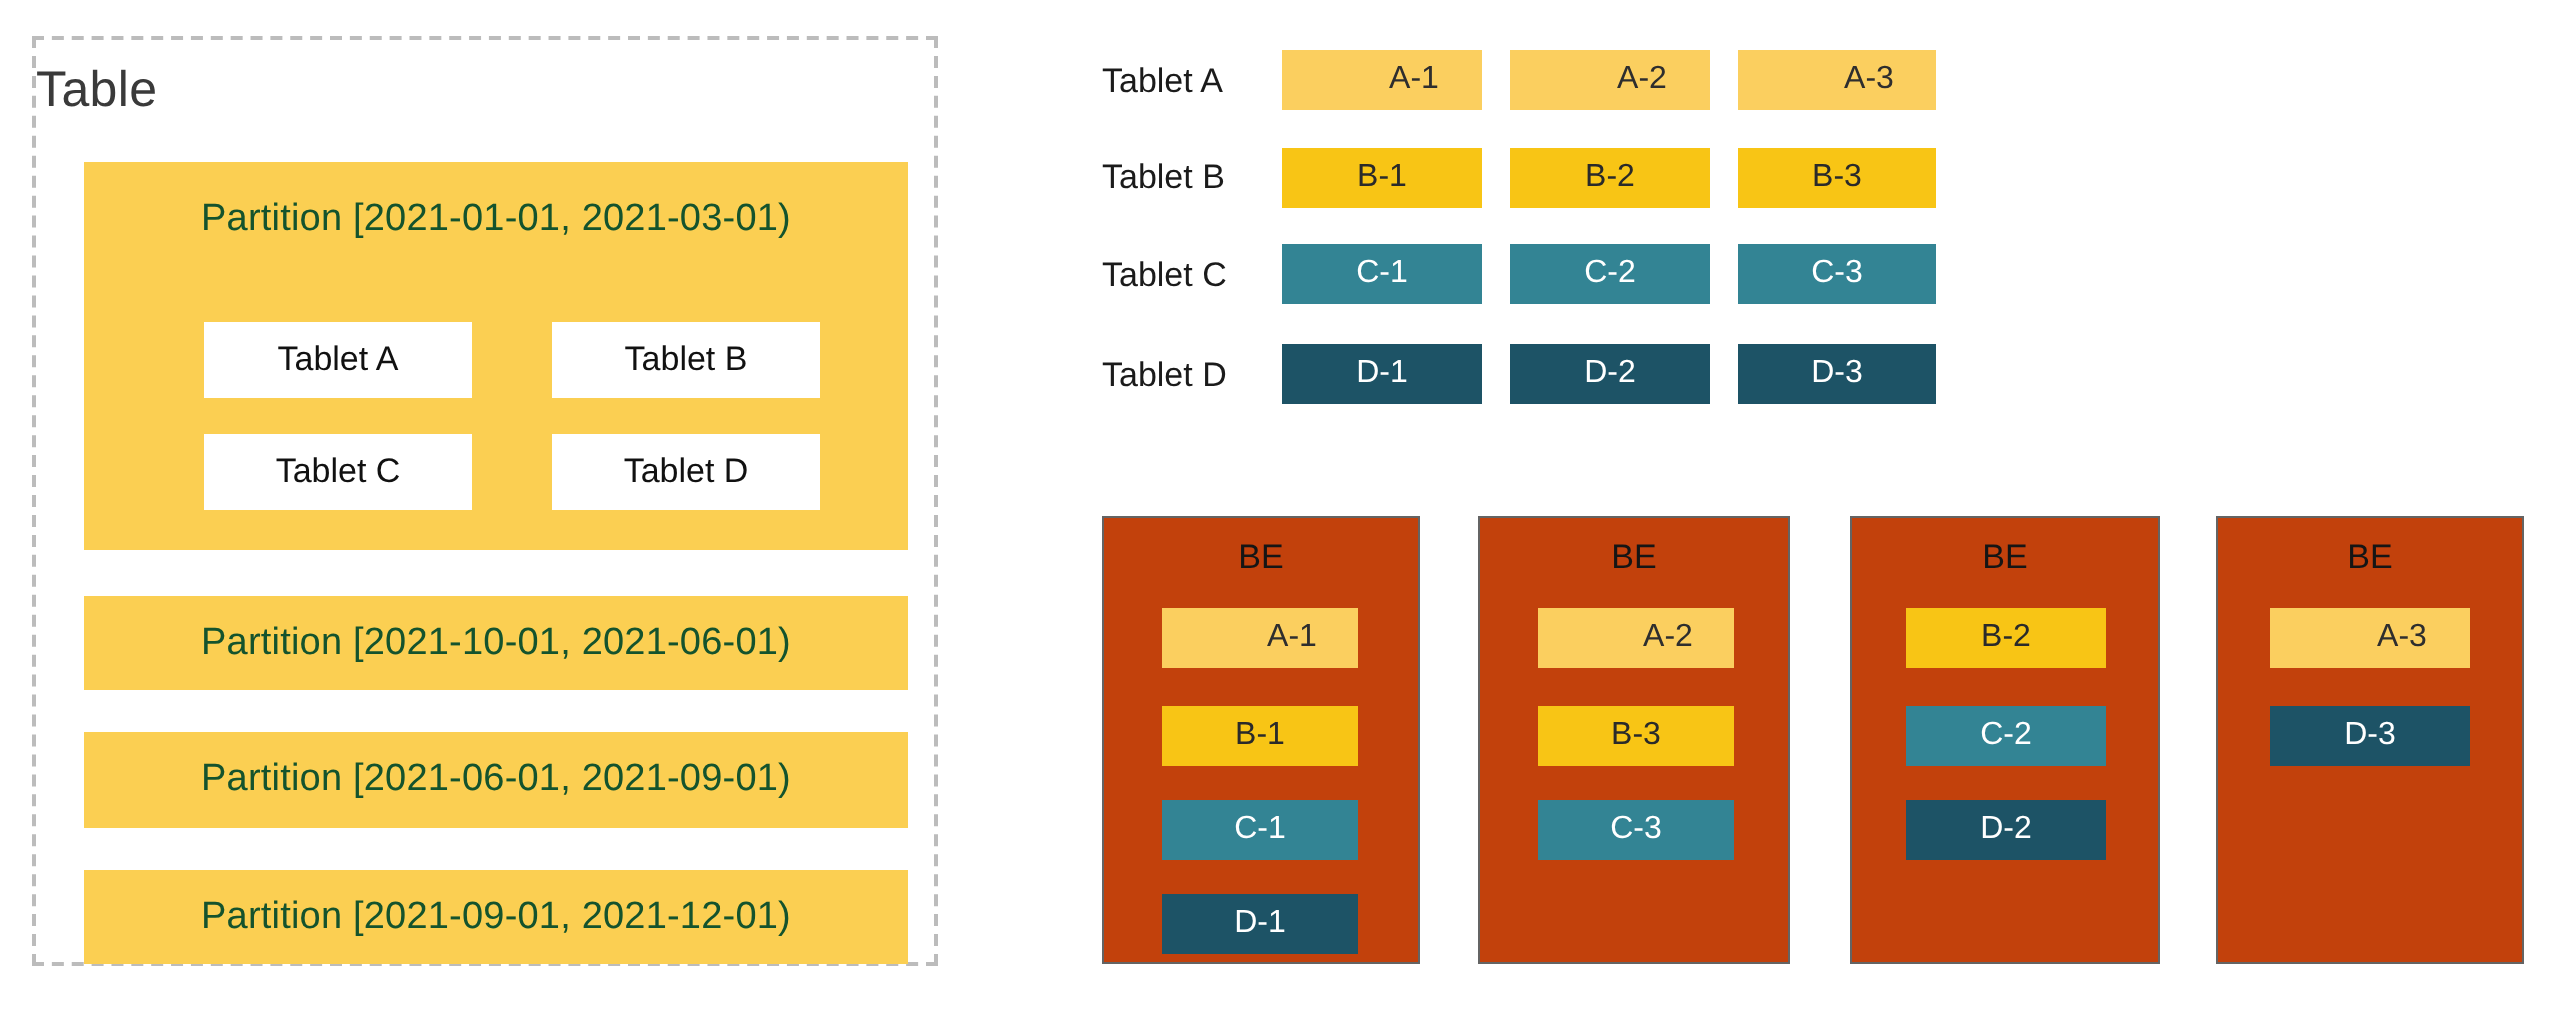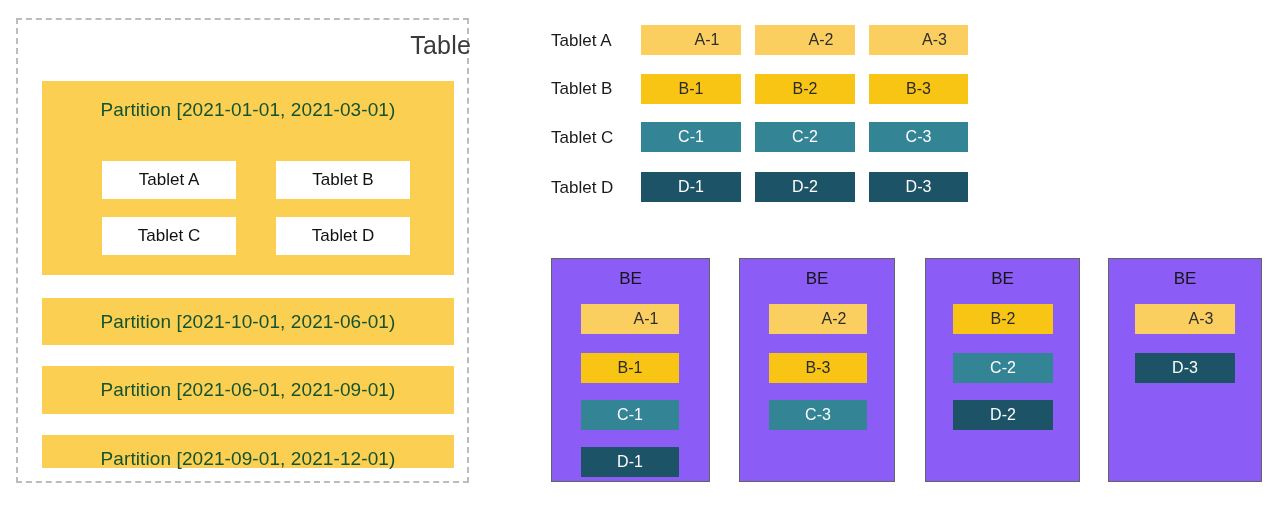--- a/index.html
+++ b/index.html
@@ -31,21 +31,21 @@
     height: 465px;
     border: 2px dashed #bcbcbc;
     box-sizing: border-box;
     background: #ffffff;
   }
   #table-title {
     position: absolute;
     left: 0;
     top: 11px;
     width: 453px;
-    text-align: right;
+    text-align: left;
     font-size: 25px;
     color: #3a3a3a;
     letter-spacing: .2px;
   }
   .partition {
     position: absolute;
     background: #fbcf52;
     box-sizing: border-box;
   }
   .partition-label {
@@ -59,21 +59,21 @@
   }
   #partition-0 {
     left: 24px;
     top: 61px;
     width: 412px;
     height: 194px;
   }
   #partition-0 .partition-label { top: 18px; }
   #partition-1 { left: 24px; top: 278px; width: 412px; height: 47px; }
   #partition-2 { left: 24px; top: 346px; width: 412px; height: 48px; }
-  #partition-3 { left: 24px; top: 415px; width: 412px; height: 33px; }
+  #partition-3 { left: 24px; top: 415px; width: 412px; height: 47px; }
   #partition-1 .partition-label,
   #partition-2 .partition-label,
   #partition-3 .partition-label { top: 13px; }
 
   .tablet-chip {
     position: absolute;
     background: #ffffff;
     display: flex;
     align-items: center;
     justify-content: center;
@@ -118,21 +118,21 @@
   .c-b { background: #f8c515; color: #2a2a2a; }
   .c-c { background: #338494; color: #ffffff; }
   .c-d { background: #1d5366; color: #ffffff; }
 
   
   .be-box {
     position: absolute;
     top: 258px;
     height: 224px;
     border: 1px solid #646464;
-    background: #8b5cf6;
+    background: #c2410c;
     box-sizing: border-box;
   }
   #be-box-0 { left: 551px; width: 159px; }
   #be-box-1 { left: 739px; width: 156px; }
   #be-box-2 { left: 925px; width: 155px; }
   #be-box-3 { left: 1108px; width: 154px; }
 
   .be-title {
     position: absolute;
     left: 0;

